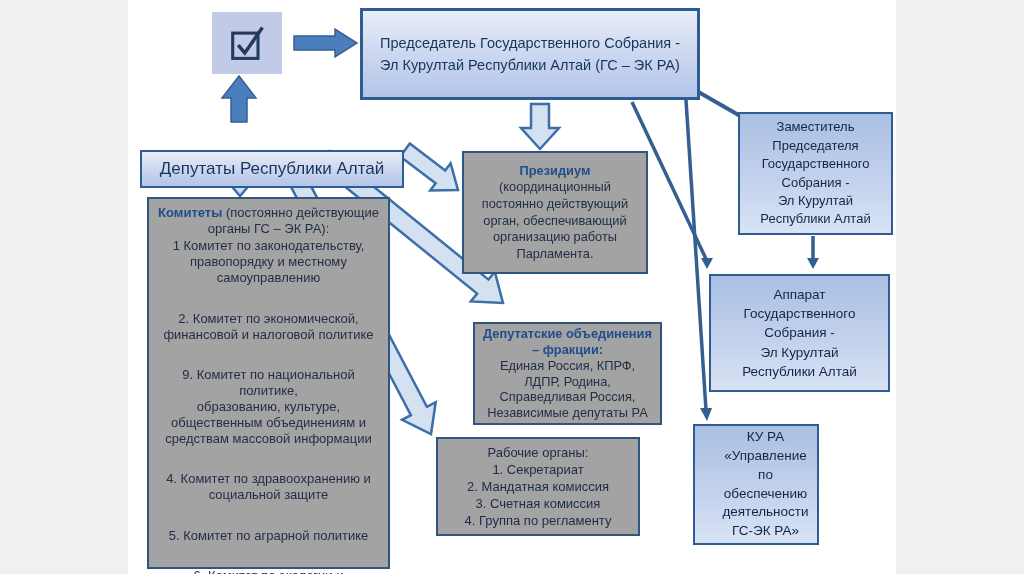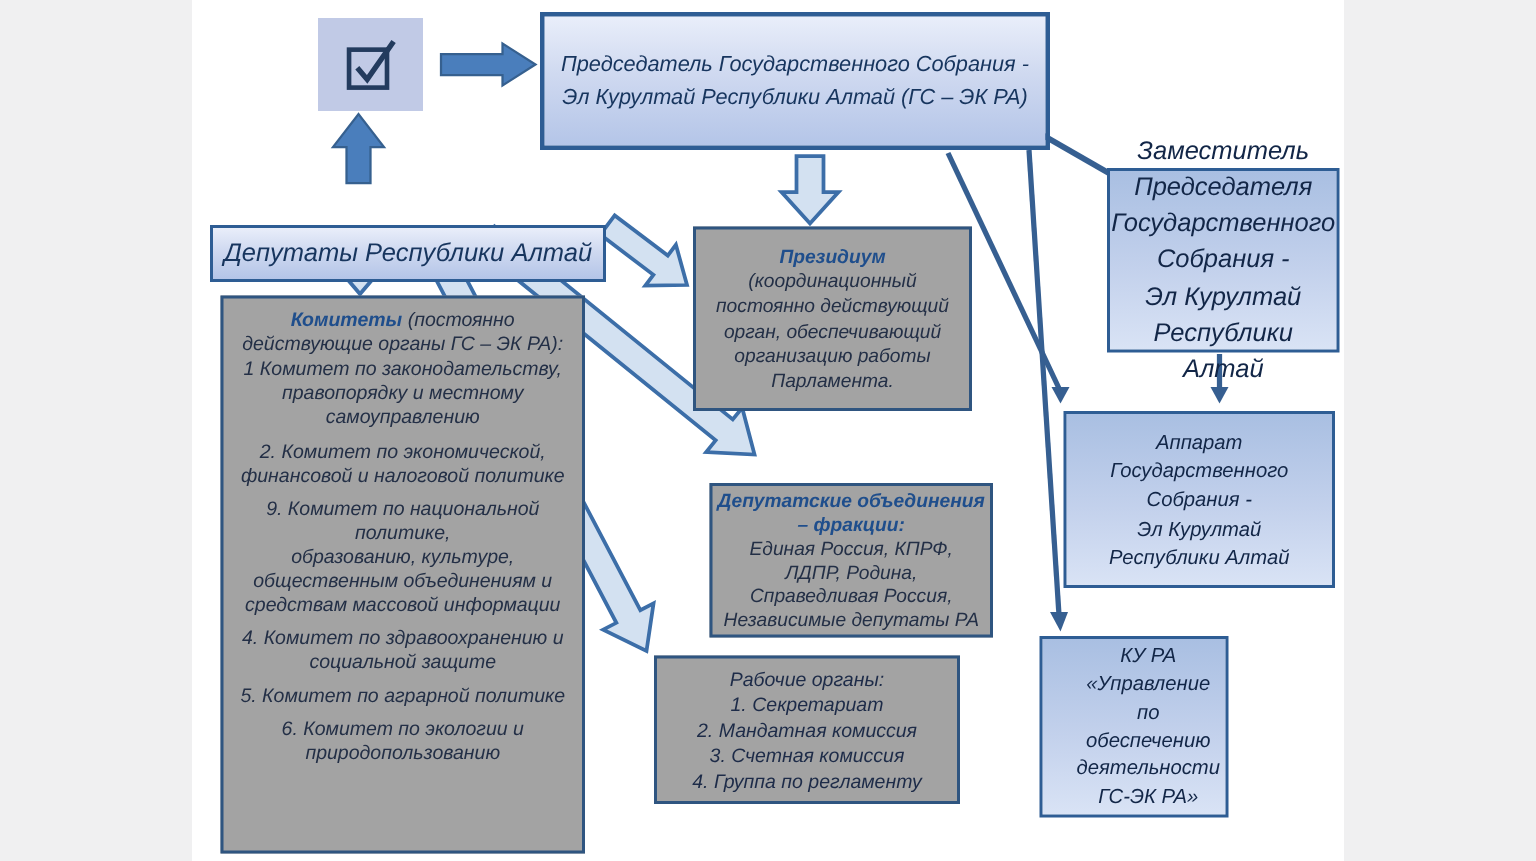--- a/index.html
+++ b/index.html
@@ -7,21 +7,20 @@
     width:1024px;height:574px;
     background:#f0f0f1;
     font-family:"Liberation Sans", sans-serif;
     position:relative;
     overflow:hidden;
   }
   .slide{
     position:absolute;left:128px;top:0;
     width:768px;height:574px;
     background:#ffffff;
-    font-style:italic;
   }
   .layer{position:absolute;left:0;top:0;width:768px;height:574px;}
   .box{
     position:absolute;
     box-sizing:border-box;
     display:flex;align-items:center;justify-content:center;
     text-align:center;
   }
   .pre{white-space:pre-line;}
   .grad-light{
@@ -39,21 +38,21 @@
     border:2.5px solid #2f5580;
     color:#232f46;
   }
   .title-blue{color:#1f4e8c;font-weight:bold;}
   .tile{
     position:absolute;left:84px;top:12px;width:70px;height:62px;
     background:#c1cae6;
     display:flex;align-items:center;justify-content:center;
   }
   .committees-inner{padding:6px 4px;}
-  .committee-item{margin-top:6px;}
+  .committee-item{margin-top:24px;}
 </style>
 </head>
 <body>
 
 <div class="slide">
 
   <svg class="layer" viewBox="0 0 768 574">
 
     <polygon points="103,122 103,98 94,98 111,76 128,98 119,98 119,122" fill="#4a7ebc" stroke="#36608f" stroke-width="1.5"></polygon>
 
@@ -140,21 +139,21 @@
   </div>
 
   <div class="box gray" style="left:308px;top:437px;width:204px;height:99px;font-size:13px;line-height:1.32;color:#1d2b48;">
     <div class="pre">Рабочие органы:
 1. Секретариат
 2. Мандатная комиссия
 3. Счетная комиссия
 4. Группа по регламенту</div>
   </div>
 
-  <div class="box grad-mid" style="left:610px;top:112px;width:155px;height:123px;font-size:17px;line-height:1.42;">
+  <div class="box grad-mid" style="left:610px;top:112px;width:155px;height:123px;font-size:13px;line-height:1.42;">
     <div class="pre">Заместитель
 Председателя
 Государственного
 Собрания -
 Эл Курултай
 Республики Алтай</div>
   </div>
 
   <div class="box grad-mid" style="left:581px;top:274px;width:181px;height:118px;font-size:13.5px;line-height:1.42;">
     <div class="pre">Аппарат

